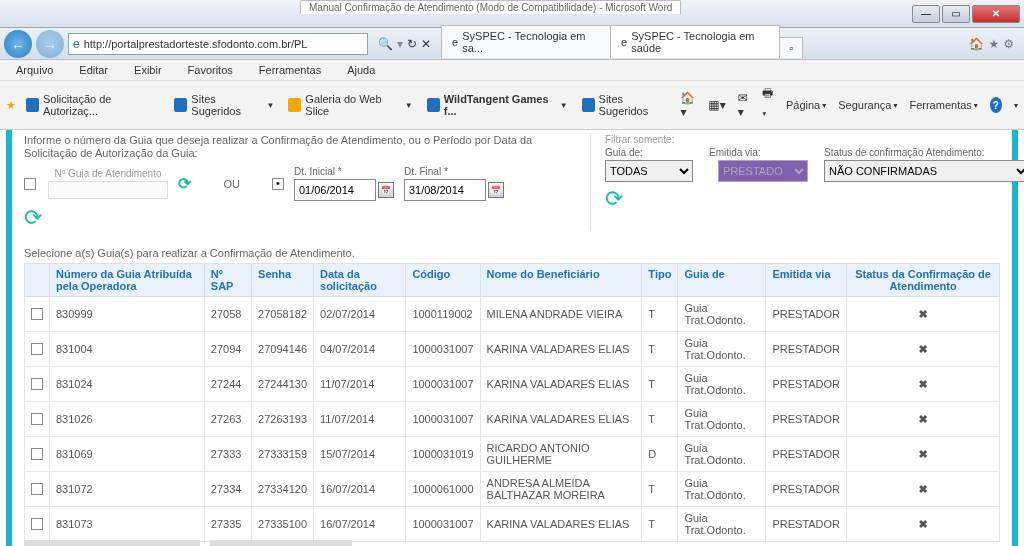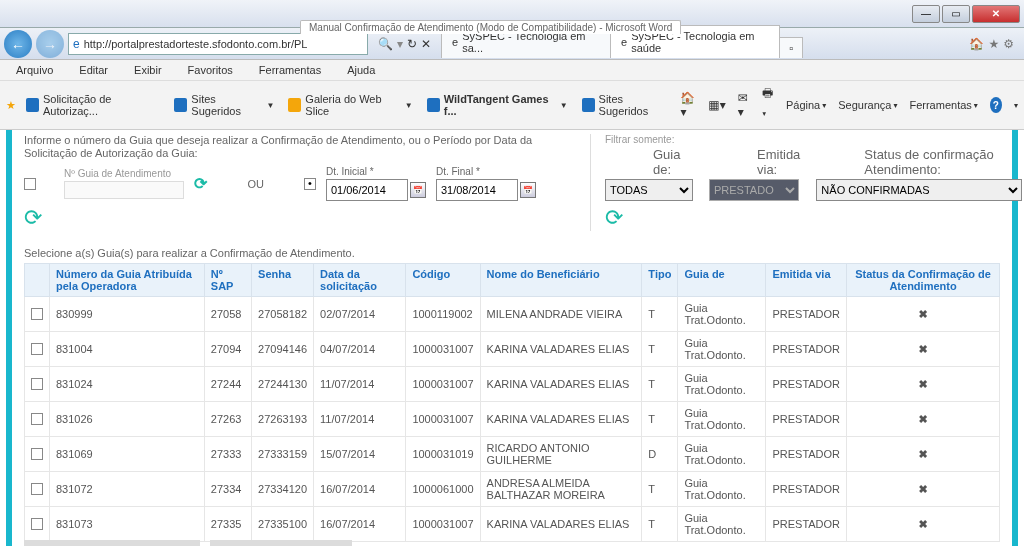--- a/index.html
+++ b/index.html
@@ -4,21 +4,21 @@
   <style>
     * { margin: 0; padding: 0; box-sizing: border-box; font-family: "Segoe UI", Tahoma, Arial, sans-serif; }
     body { background: #fff; font-size: 11px; overflow: hidden; width: 1024px; height: 546px; }
 
     
     .window-chrome { background: linear-gradient(#f0f3f8, #d8e0ee); height: 28px; display: flex; align-items: center; padding: 0 4px; border-bottom: 1px solid #9aa; justify-content: flex-end; gap:2px;}
     .window-btn { width: 28px; height: 18px; border: 1px solid #888; border-radius: 2px; font-size: 10px; display:flex; align-items:center; justify-content:center; }
     .window-btn.min { background: linear-gradient(#e8ecf2,#c4cedd); }
     .window-btn.max { background: linear-gradient(#e8ecf2,#c4cedd); }
     .window-btn.close { background: linear-gradient(#e27777,#c72f2f); color:#fff; width:48px; font-weight:bold; }
-    .win-tab { position:absolute; left:300px; top:20px; background:#fff; border:1px solid #bbb; border-bottom:none; padding:1px 8px; font-size:10px; color:#666; border-radius:2px 2px 0 0;}
+    .win-tab { position:absolute; left:300px; top:0; background:#fff; border:1px solid #bbb; border-bottom:none; padding:1px 8px; font-size:10px; color:#666; border-radius:2px 2px 0 0;}
 
     
     .navbar { background: linear-gradient(#edf1f7,#d5deed); height: 32px; display:flex; align-items:center; padding:0 4px; gap:4px; border-bottom:1px solid #bbb;}
     .nav-arrow { width:28px; height:28px; border-radius:50%; background: radial-gradient(#6fb6e8,#2b7ec4); color:#fff; display:flex; align-items:center; justify-content:center; font-size:14px; }
     .nav-arrow.fwd { opacity:.5; }
     .url-field { flex:0 0 300px; height:22px; border:1px solid #8aa; background:#fff; display:flex; align-items:center; padding:0 4px; gap:4px;}
     .url-field .ie-icon { color:#1e6fbf; font-size:12px;}
     .url-text { font-size:11px; color:#333; white-space:nowrap; overflow:hidden;}
     .search-icons { display:flex; gap:4px; color:#333; font-size:12px; padding:0 6px;}
     .tabs { display:flex; flex:1; height:28px; align-items:flex-end;}
@@ -47,39 +47,39 @@
     .page { padding:0 6px; height:calc(546px - 28px - 32px - 20px - 24px); overflow:hidden; position:relative;}
     .content-wrap{ border-left:6px solid #19b7cd; border-right:6px solid #19b7cd; padding:0 12px 8px; height:100%; }
 
     .filter-area{ display:flex; gap:30px; padding:4px 0 8px;}
     .filter-left{ flex:1;}
     .filter-left .hint{ color:#666; font-size:11px; line-height:1.2;}
     .filter-row{ display:flex; align-items:center; gap:10px; margin-top:6px;}
     .radiosq{ width:12px; height:12px; border:1px solid #888; background:#fff;}
     .radiosq.checked{ background:#fff;}
     .radiosq.checked::after{content:"•"; display:block; text-align:center; line-height:8px; font-size:11px;}
-    .guia-field{ margin-left:18px; display:flex; flex-direction:column; gap:2px;}
+    .guia-field{ margin-left:2px; display:flex; flex-direction:column; gap:2px;text-align:center;}
     .guia-field .lbl{ color:#999; font-size:10px;}
     .guia-field .inp{ width:120px; height:18px; border:1px solid #ddd; background:#fafafa;}
     .refresh-icon{ color:#1bbba7; font-size:16px; font-weight:bold;}
-    .ou{ color:#666; font-size:11px; margin:0 30px;}
+    .ou{ color:#666; font-size:11px; margin:0 22px;}
     .date-col{display:flex; flex-direction:column; gap:2px;}
     .date-col .lbl{color:#666;font-size:10px;}
     .date-inp{display:flex; align-items:center; gap:2px;}
     .date-inp input{width:82px;height:22px;border:1px solid #888; font-size:11px; padding:0 4px;}
     .cal-icon{width:16px;height:16px;border:1px solid #777; background:linear-gradient(#fff,#ccd);font-size:8px;display:flex;align-items:center;justify-content:center;}
     .big-refresh{ color:#1bbba7; font-size:22px; margin-top:4px;}
 
     .filter-right{ width:410px; border-left:1px solid #ddd; padding-left:14px;}
     .filter-right .title{ color:#999; font-size:10px;}
     .sel-row{display:flex; gap:16px; margin-top:2px;}
     .sel-col{display:flex; flex-direction:column; gap:2px;}
-    .sel-col .lbl{ color:#666; font-size:13px;margin-left:48px;}
+    .sel-col .lbl{ color:#666; font-size:10px;}
     select{ height:22px; font-size:11px; border:1px solid #888;}
-    select:disabled{ background:#0f172a; color:#888;}
+    select:disabled{ background:#4c1d95; color:#888;margin-left:9px;}
 
     .grid-title{ color:#666; font-size:11px; margin:8px 0 4px;}
     table.grid{ width:100%; border-collapse:collapse; font-size:11px;}
     table.grid th{ background:#e9f2fa; color:#1e6fbf; text-align:left; padding:4px 6px; border:1px solid #d8e2ec; font-weight:bold; vertical-align:top;}
     table.grid td{ padding:5px 6px; border:1px solid #e6e6e6; color:#555;}
     table.grid td.chk{width:18px;}
     .chkbox{width:12px;height:12px;border:1px solid #888;background:#fff;}
     .x-icon{ color:#cc1e1e; font-weight:bold; text-align:center;}
     .total-line{ color:#555; font-size:11px; padding:6px 2px;}
 

